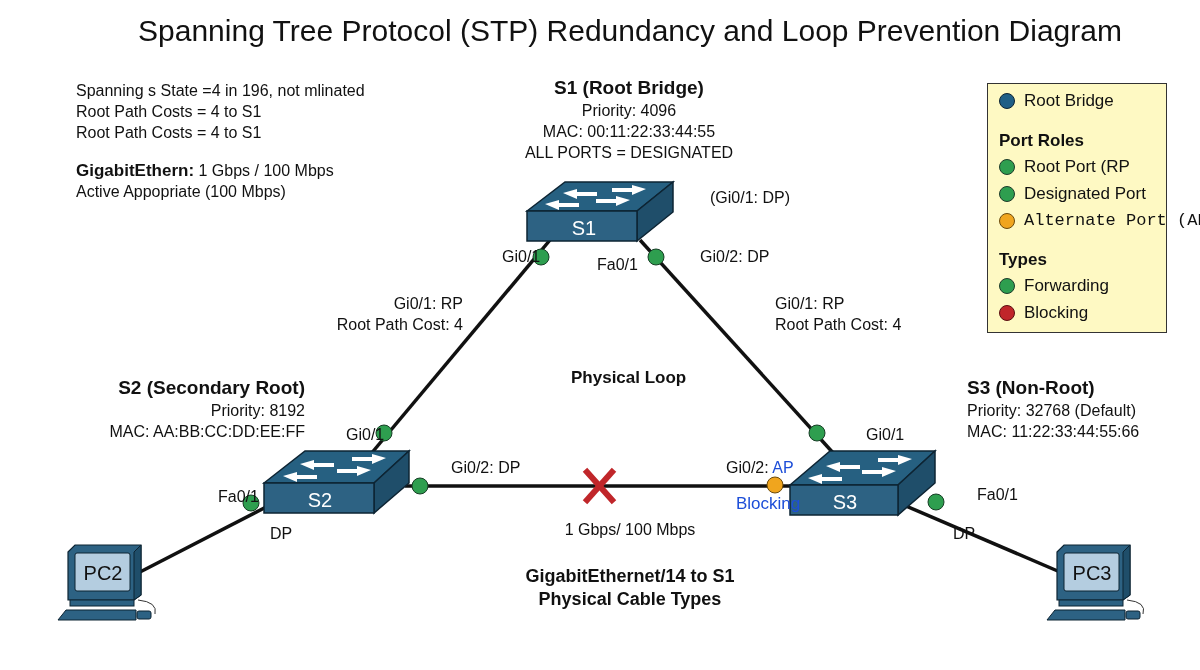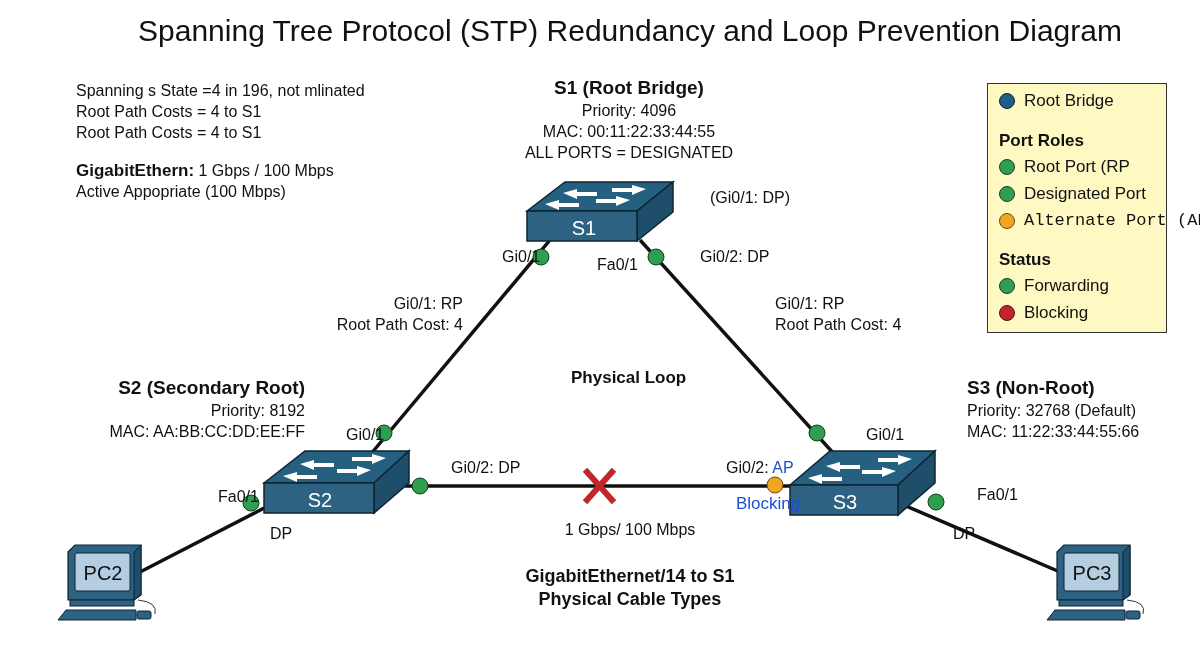--- a/index.html
+++ b/index.html
@@ -200,21 +200,21 @@
     <span>Root Port (RP</span>
   </div>
   <div class="leg-row" style="top:100px;">
     <span class="dot" style="background:#2e9e4f;"></span>
     <span>Designated Port</span>
   </div>
   <div class="leg-row" style="top:127px;font-family:Liberation Mono, monospace;">
     <span class="dot" style="background:#f0a51e; border-color:#6b4a0c;"></span>
     <span>Alternate Port (AP</span>
   </div>
-  <div class="leg-h" style="top:166px;">Status</div>
+  <div class="leg-h" style="top:166px;">Types</div>
   <div class="leg-row" style="top:192px;">
     <span class="dot" style="background:#2e9e4f;"></span>
     <span>Forwarding</span>
   </div>
   <div class="leg-row" style="top:219px;">
     <span class="dot" style="background:#c0262a; border-color:#5a1012;"></span>
     <span>Blocking</span>
   </div>
 </div>
 

